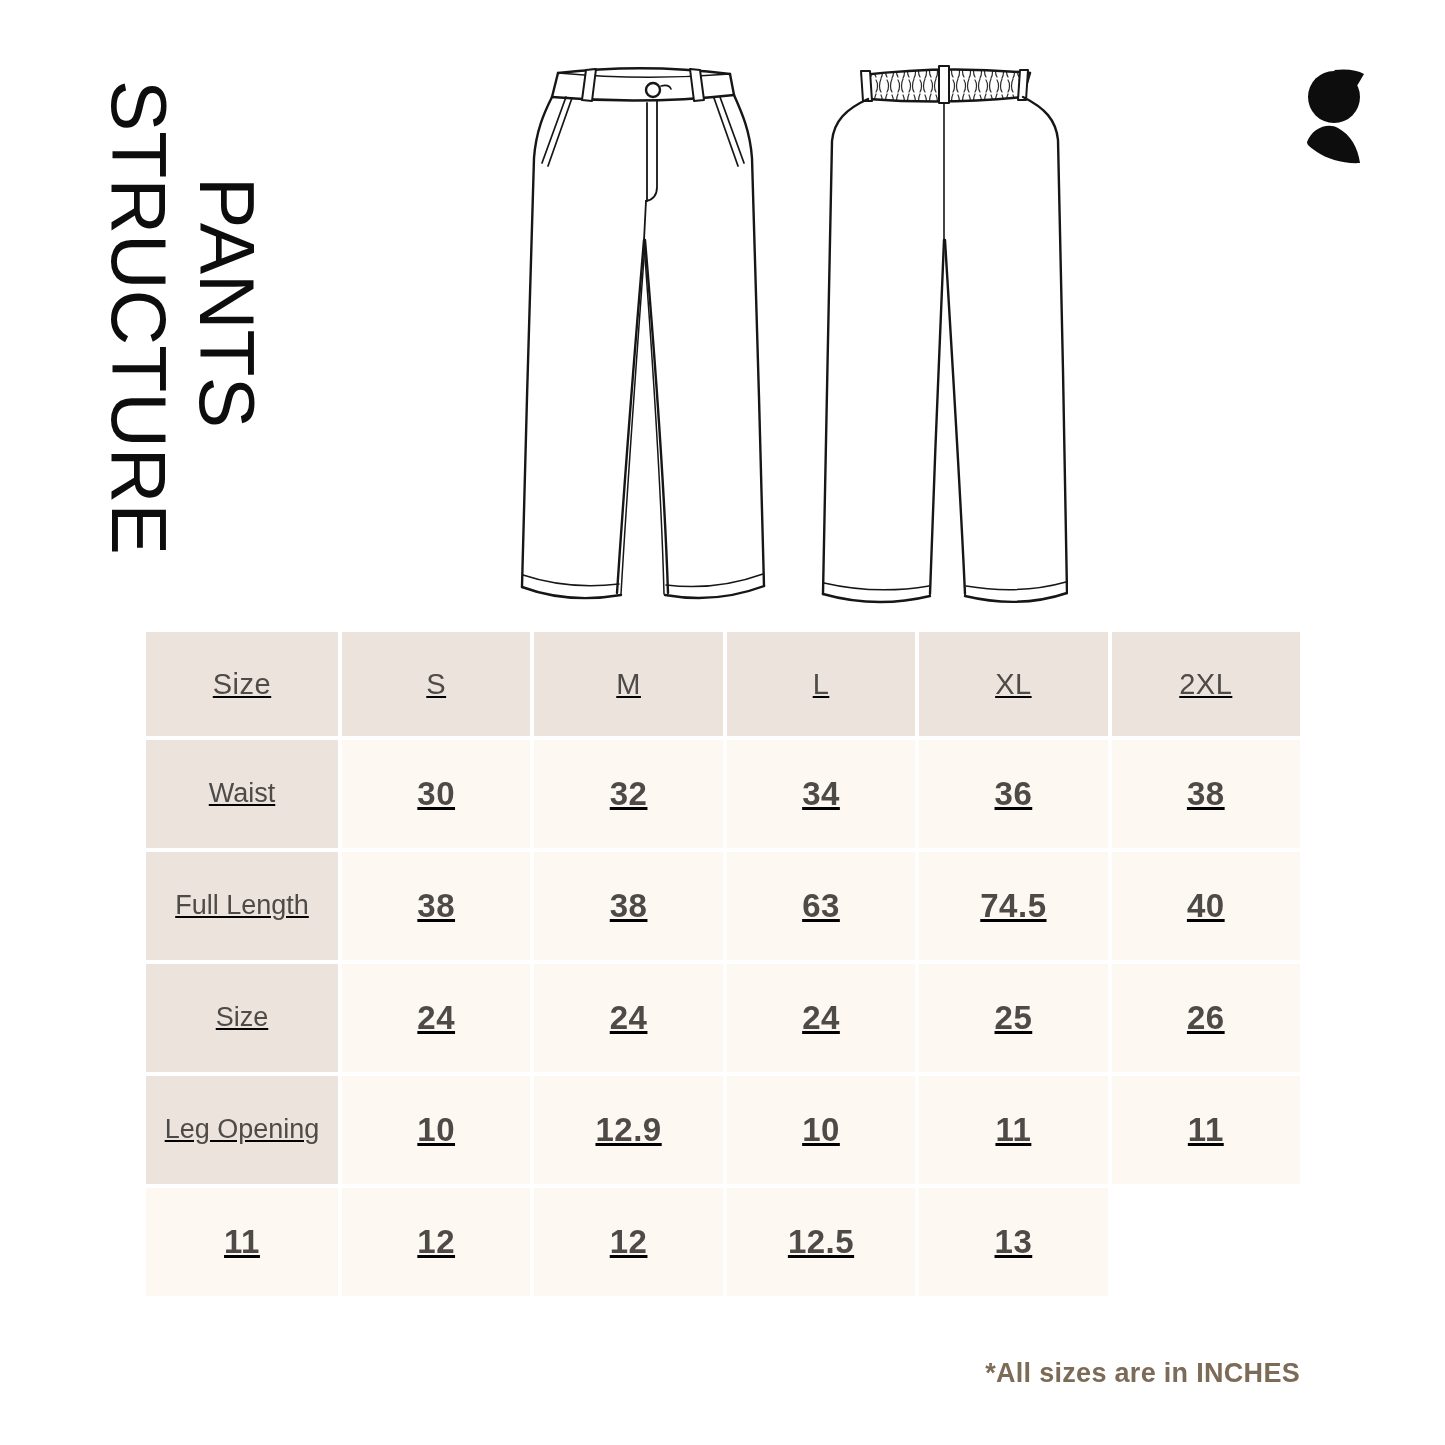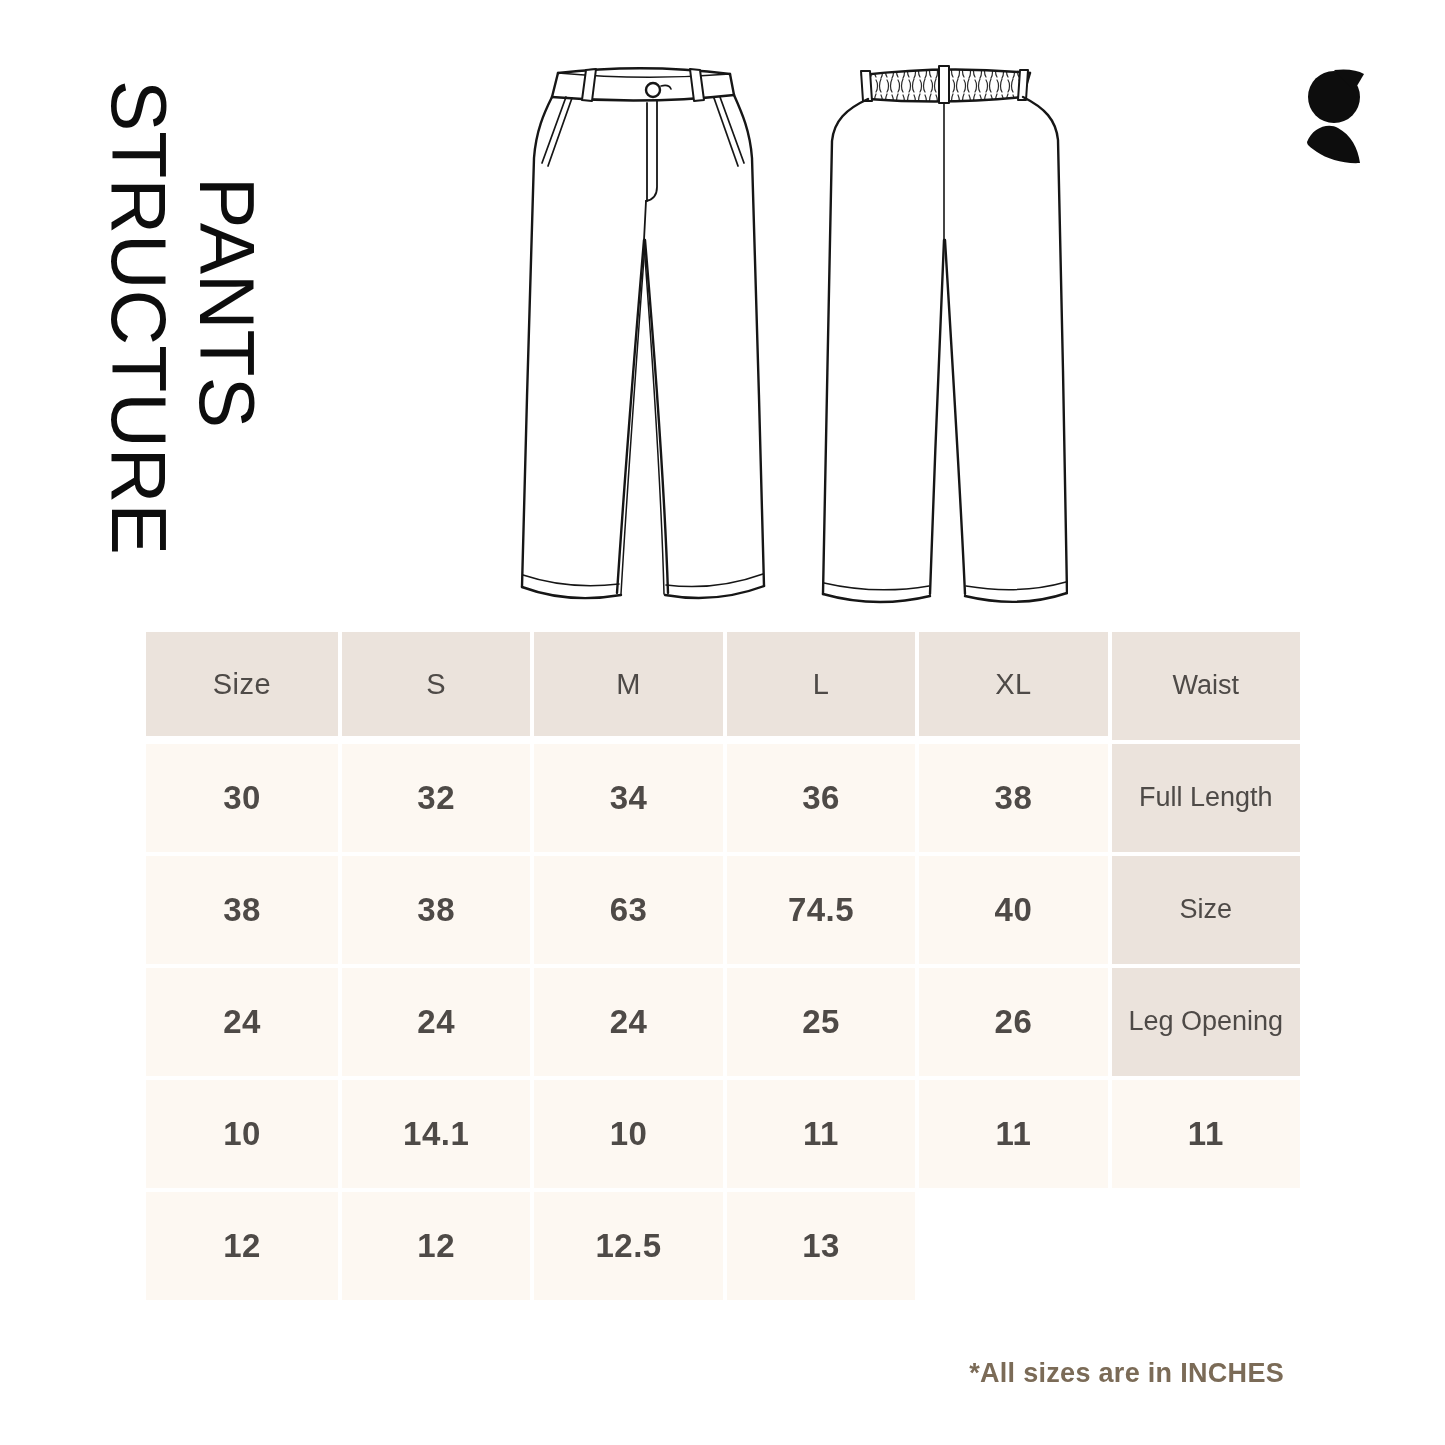--- a/index.html
+++ b/index.html
@@ -31,20 +31,21 @@
 
   
   .logo-svg { position: absolute; left: 1302px; top: 66px; }
 
   
   .size-table {
     position: absolute; left: 146px; top: 632px; width: 1154px;
     display: grid;
     grid-template-columns: 192px repeat(5, 1fr);
     gap: 4px;
+    text-decoration: underline;
   }
   .cell {
     display: flex; align-items: center; justify-content: center;
     text-align: center;
   }
   .cell.head {
     background: var(--beige, #ebe3dc);
     height: 104px;
     font-size: 29px; font-weight: 500;
     color: var(--text, #4e4a47);
@@ -61,21 +62,21 @@
   .cell.value {
     background: var(--cream, #fdf8f2);
     height: 108px;
     font-size: 33px; font-weight: 700;
     color: var(--text, #4e4a47);
     letter-spacing: 0.5px;
     text-align: center;
   }
 
   .footnote {
-    position: absolute; top: 1358px; right: 161px;
+    position: absolute; top: 1358px; right: 145px;
     font-size: 27px; font-weight: 700;
     color: var(--footnote, #7b6b57);
     letter-spacing: 0.3px;
   }
 </style>
 </head>
 <body>
 
 <div class="canvas">
 
@@ -165,20 +166,21 @@
     </g>
   </svg>
 
   <div class="size-table">
 
     <div class="cell head">Size</div>
     <div class="cell head">S</div>
     <div class="cell head">M</div>
     <div class="cell head">L</div>
     <div class="cell head">XL</div>
+    <div class="cell head">2XL</div>
 
     <div class="cell label">Waist</div>
     <div class="cell value">30</div>
     <div class="cell value">32</div>
     <div class="cell value">34</div>
     <div class="cell value">36</div>
     <div class="cell value">38</div>
 
     <div class="cell label">Full Length</div>
     <div class="cell value">38</div>
@@ -189,21 +191,21 @@
 
     <div class="cell label">Size</div>
     <div class="cell value">24</div>
     <div class="cell value">24</div>
     <div class="cell value">24</div>
     <div class="cell value">25</div>
     <div class="cell value">26</div>
 
     <div class="cell label">Leg Opening</div>
     <div class="cell value">10</div>
-    <div class="cell value">14.1</div>
+    <div class="cell value">12.9</div>
     <div class="cell value">10</div>
     <div class="cell value">11</div>
     <div class="cell value">11</div>
 
     <div class="cell value">11</div>
     <div class="cell value">12</div>
     <div class="cell value">12</div>
     <div class="cell value">12.5</div>
     <div class="cell value">13</div>
   </div>

